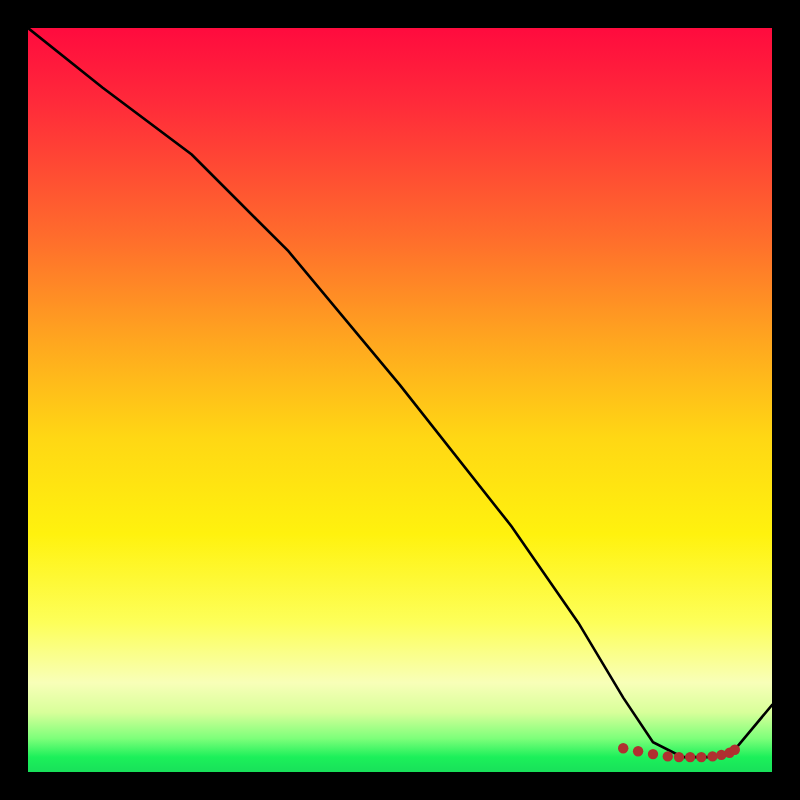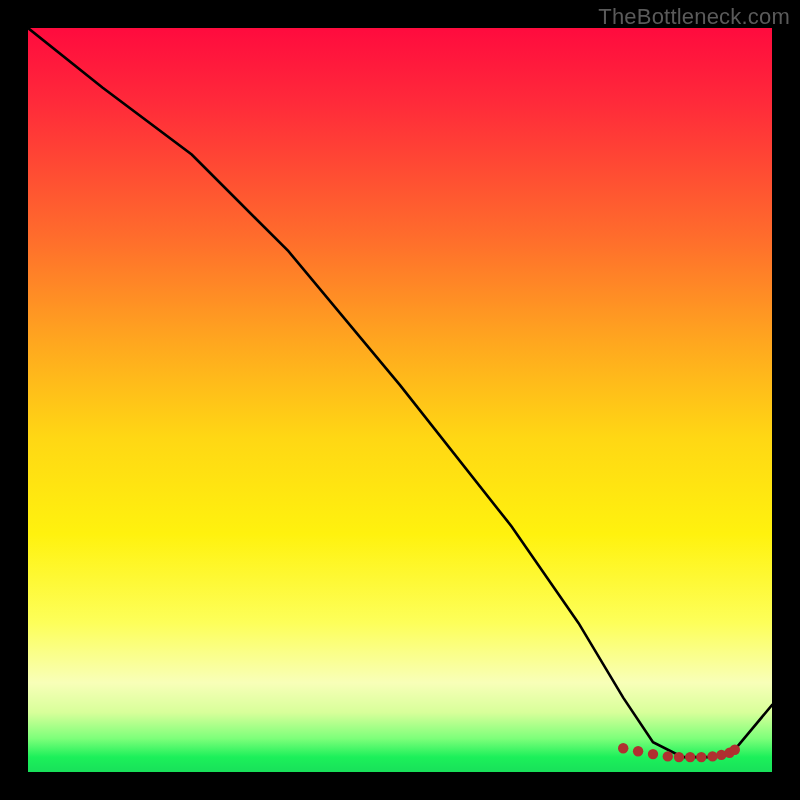--- a/index.html
+++ b/index.html
@@ -55,21 +55,20 @@
     top: 0;
     width: 744px;
     height: 744px;
   }
 </style>
 </head>
 <body>
 
 <div class="frame">
 
-  <div class="watermark">TheBottleneck.com</div>
 
   <div class="plot">
     <svg class="curve" viewBox="0 0 744 744" preserveAspectRatio="none">
       <path fill="none" stroke="#000" stroke-width="2.6" stroke-linecap="round" d="M0.0 0.0 L74.4 59.5 L163.7 126.5 L260.4 223.2 L372.0 357.1 L483.6 498.5 L550.6 595.2 L595.2 669.6 L625.0 714.2 L654.7 729.1 L684.5 729.1 L706.8 721.7 L744.0 677.0" id="curvePath"></path>
       <g id="dots">
           <circle cx="595.2" cy="720.2" r="5.2" fill="#b03030"></circle>
           <circle cx="610.1" cy="723.2" r="5.2" fill="#b03030"></circle>
           <circle cx="625.0" cy="726.1" r="5.2" fill="#b03030"></circle>
           <circle cx="639.8" cy="728.4" r="5.2" fill="#b03030"></circle>
           <circle cx="651.0" cy="729.1" r="5.2" fill="#b03030"></circle>

